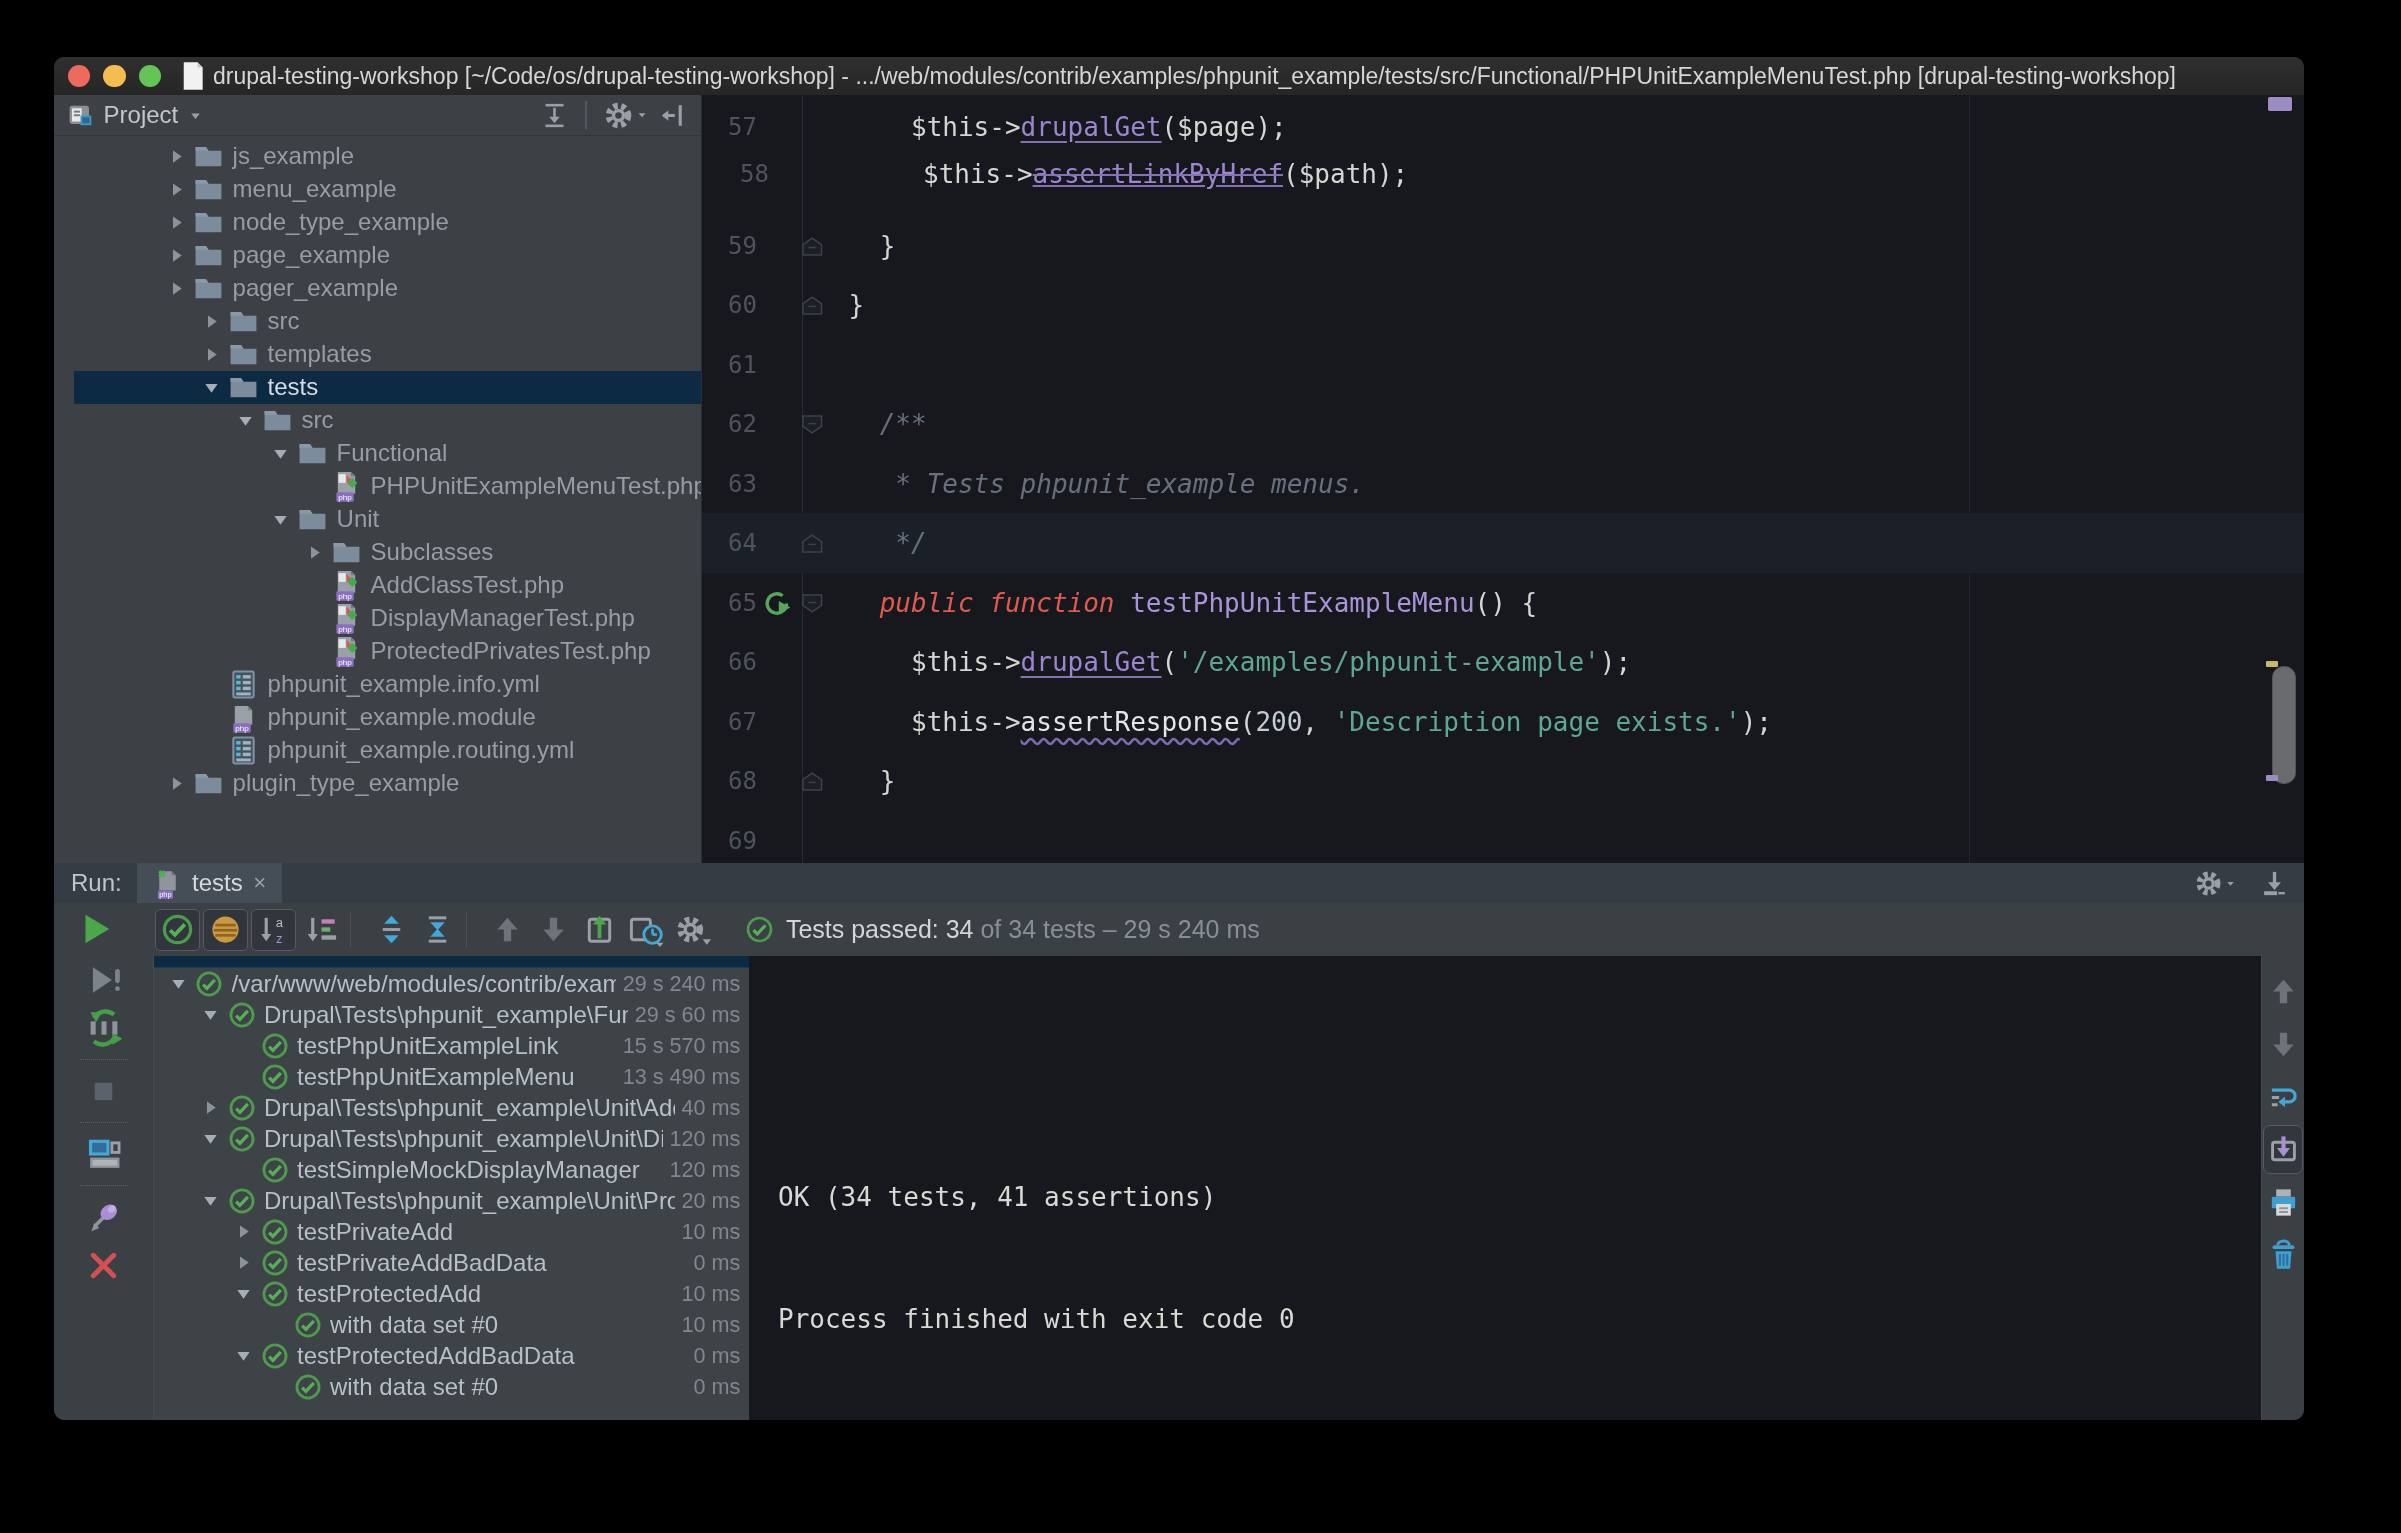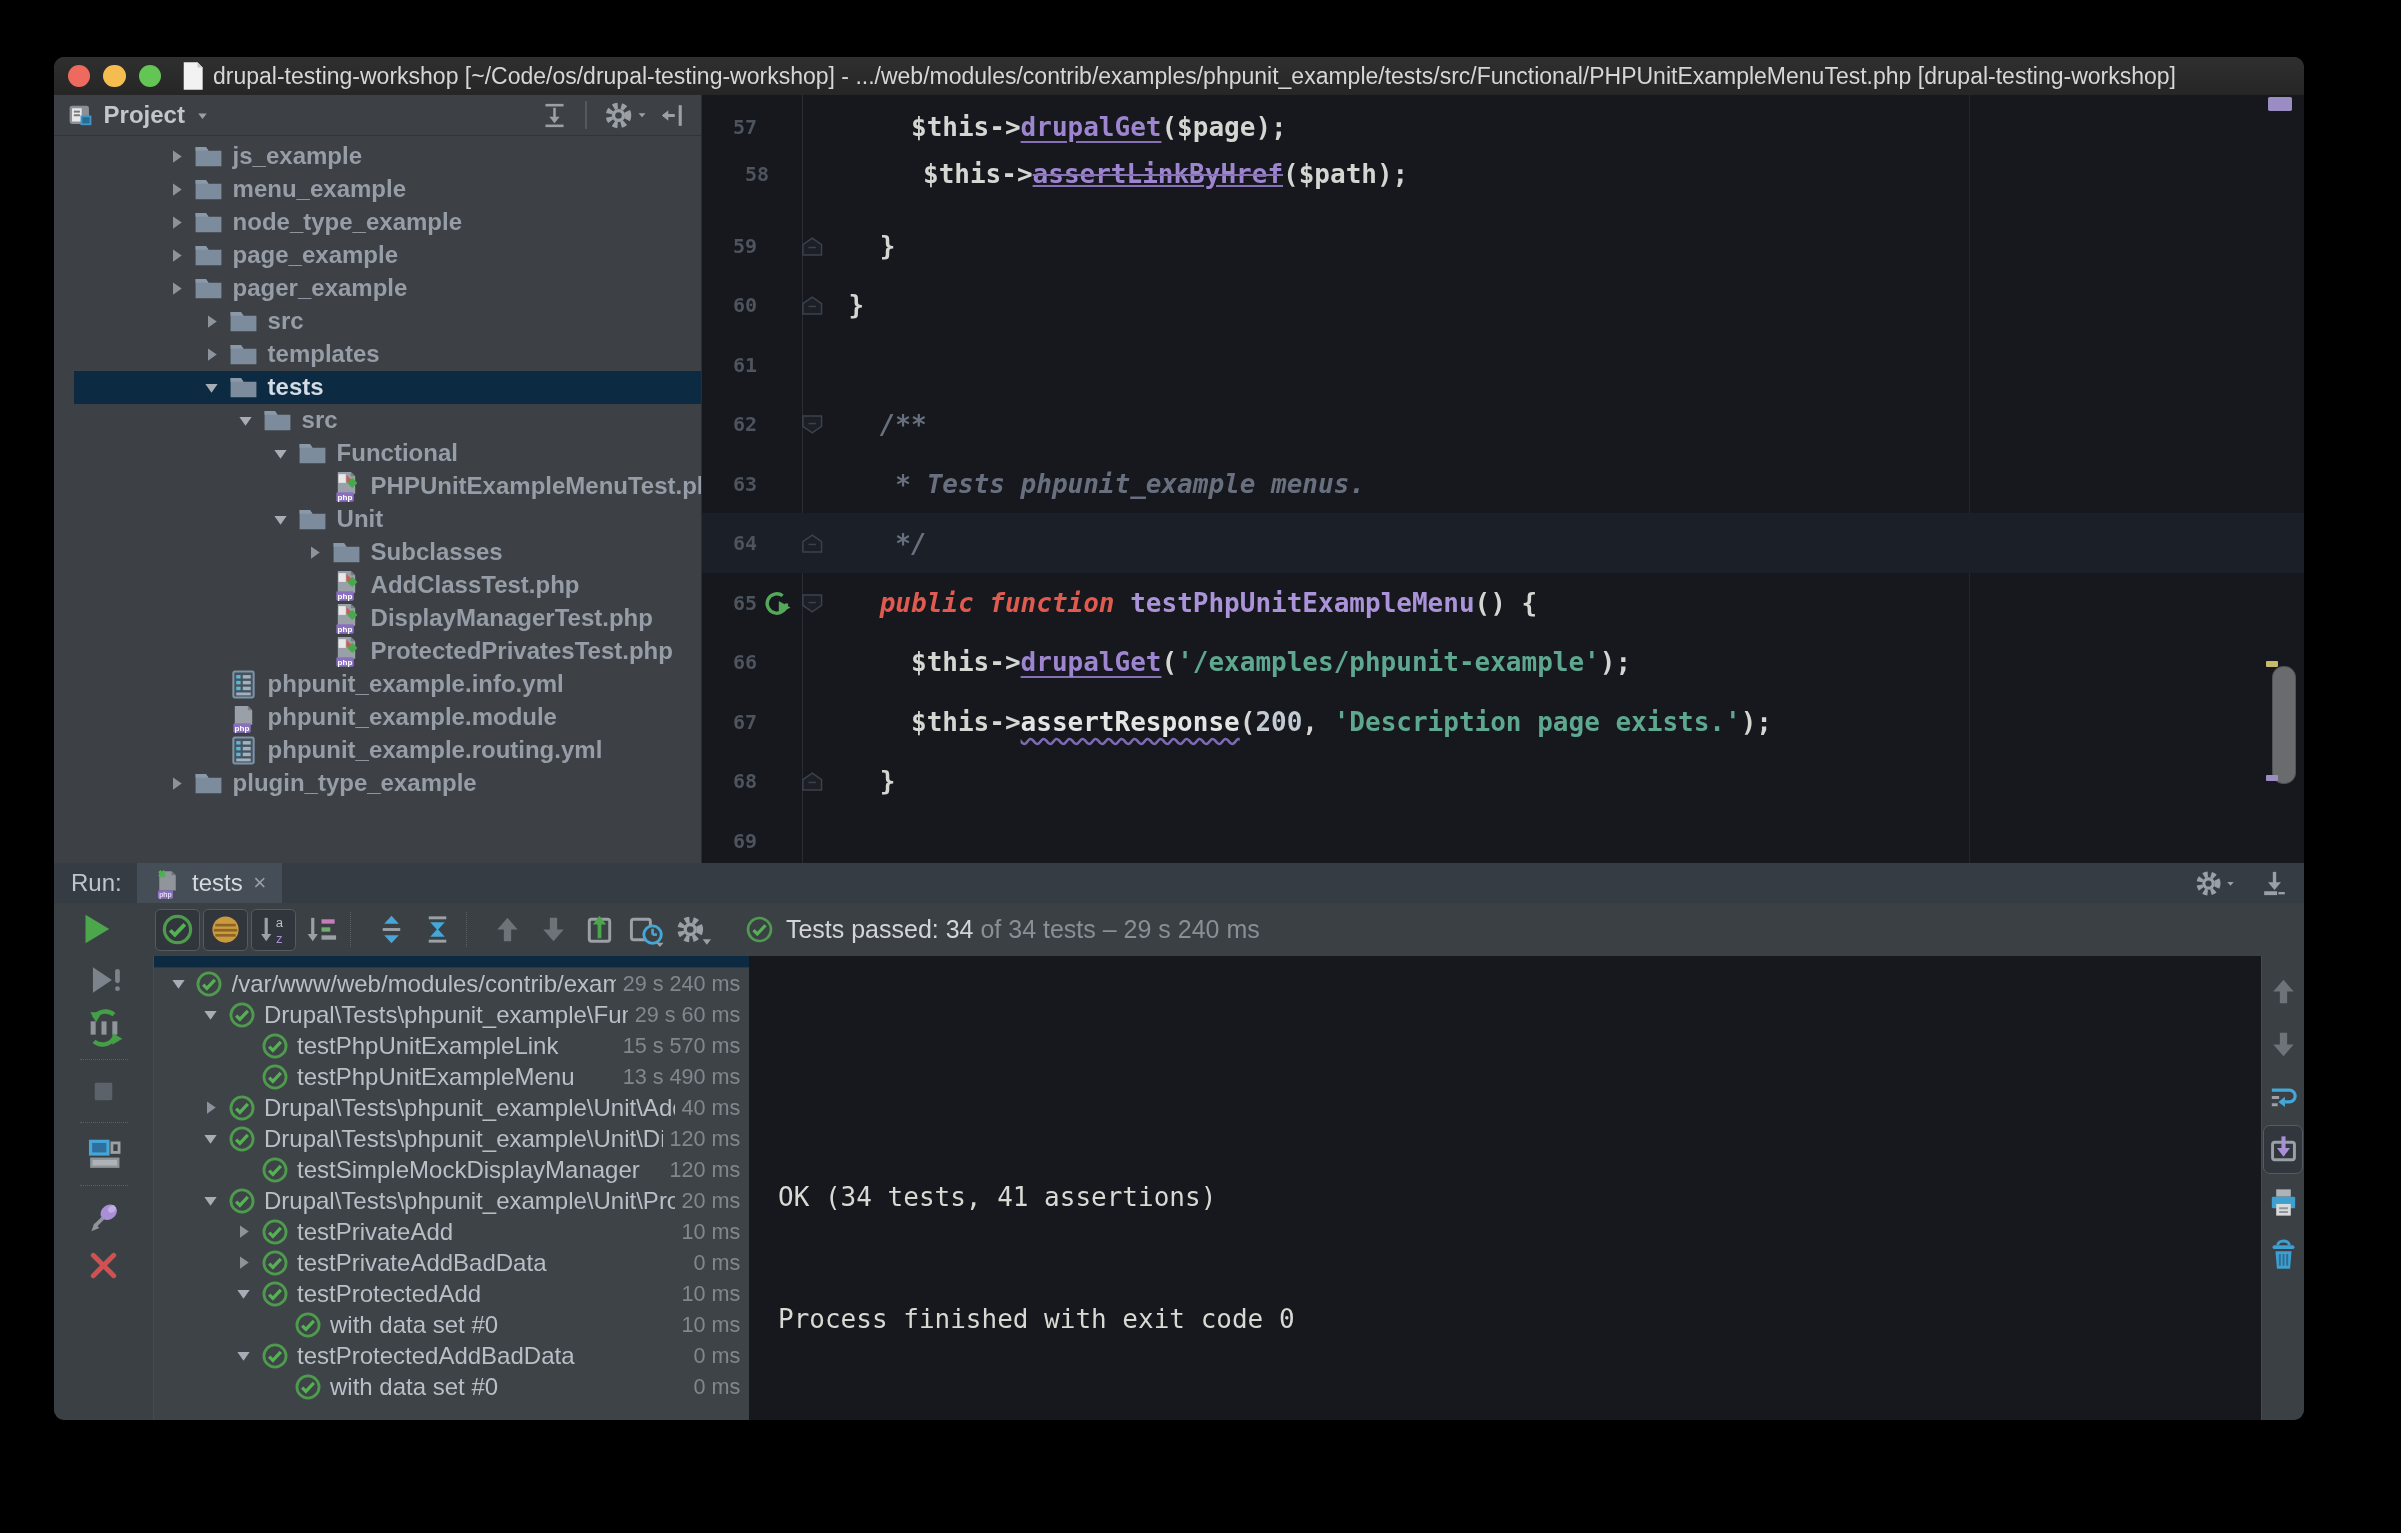--- a/index.html
+++ b/index.html
@@ -6,37 +6,37 @@
     font-family:"Liberation Sans",sans-serif;-webkit-font-smoothing:antialiased;}
   .window{position:absolute;left:54px;top:57px;width:2250px;height:1363px;background:#3d4145;
     border-radius:10.4px;overflow:hidden;}
   
   .titlebar{position:absolute;left:0;top:0;width:100%;height:38px;background:linear-gradient(#2f2f2f,#262626);
     border-bottom:0.9px solid #1b1b1b;display:flex;align-items:center;}
   .traffic{position:absolute;left:14px;top:7.8px;display:flex;gap:13px;}
   .light{width:22.4px;height:22.4px;border-radius:50%;}
   .title-center{margin:12px auto;display:flex;align-items:center;gap:8.6px;color:#d6d6d6;font-size:23px;white-space:nowrap;}
   
-  .main{position:absolute;left:0;top:38px;width:100%;height:768px;display:flex;font-weight:bold;}
+  .main{position:absolute;left:0;top:38px;width:100%;height:768px;display:flex;}
   .project{width:647px;background:#3d4145;border-right:0.9px solid #2a2d31;display:flex;flex-direction:column;}
   .proj-header{height:40px;border-bottom:0.9px solid #313539;display:flex;align-items:center;padding:0 12px;gap:8.6px;flex:none;}
   .proj-title{color:#c3c7cc;font-size:24px;}
   .proj-sp{flex:1;}
   .proj-tree{flex:1;overflow:hidden;position:relative;padding-top:3.5px;margin-left:20px;}
   .ptree-row{height:33px;display:flex;align-items:center;white-space:nowrap;color:#969da6;font-size:24px;}
   .ptree-row.selected{background:#0c2a41;color:#d3dce5;}
   .slot{width:33px;height:33px;flex:none;display:flex;align-items:center;justify-content:center;}
   .picon{width:31px;height:31px;flex:none;margin-right:8.6px;display:flex;align-items:center;justify-content:center;}
   
   .editor{flex:1;background:#16181d;position:relative;overflow:hidden;
     font-family:"DejaVu Sans Mono",monospace;font-size:26px;}
   .margin-guide{position:absolute;left:1267px;top:0;width:0.9px;height:100%;background:#22262e;}
   .ed-line{position:absolute;left:0;width:100%;height:60px;display:flex;align-items:center;}
   .ed-line.hl{background:#1b1f27;}
-  .ed-num{width:55px;text-align:right;color:#4e545e;font-size:20px;flex:none;}
+  .ed-num{width:55px;text-align:right;color:#4e545e;font-size:24px;flex:none;}
   .ed-run{width:41px;flex:none;display:flex;align-items:center;justify-content:center;}
   .fold-col{position:absolute;left:100px;top:0;width:0.9px;height:100%;background:#282c33;}
   .ed-gut{width:28px;flex:none;display:flex;align-items:center;justify-content:center;position:relative;z-index:2;}
   .ed-code{padding-left:22.4px;white-space:pre;}
   .tok-plain{color:#d4d6d2}
   .tok-method{color:#9d85cf;text-decoration:underline;text-decoration-color:#8571b3;text-underline-offset:5.2px;}
   .tok-deprecated{color:#9d85cf;text-decoration:underline line-through;text-decoration-color:#8571b3;}
   .tok-methodwarn{color:#e5e5e5;text-decoration:underline wavy #7e6ab3;text-underline-offset:6px;}
   .tok-string{color:#5ea88f}
   .tok-number{color:#c2cad2}

